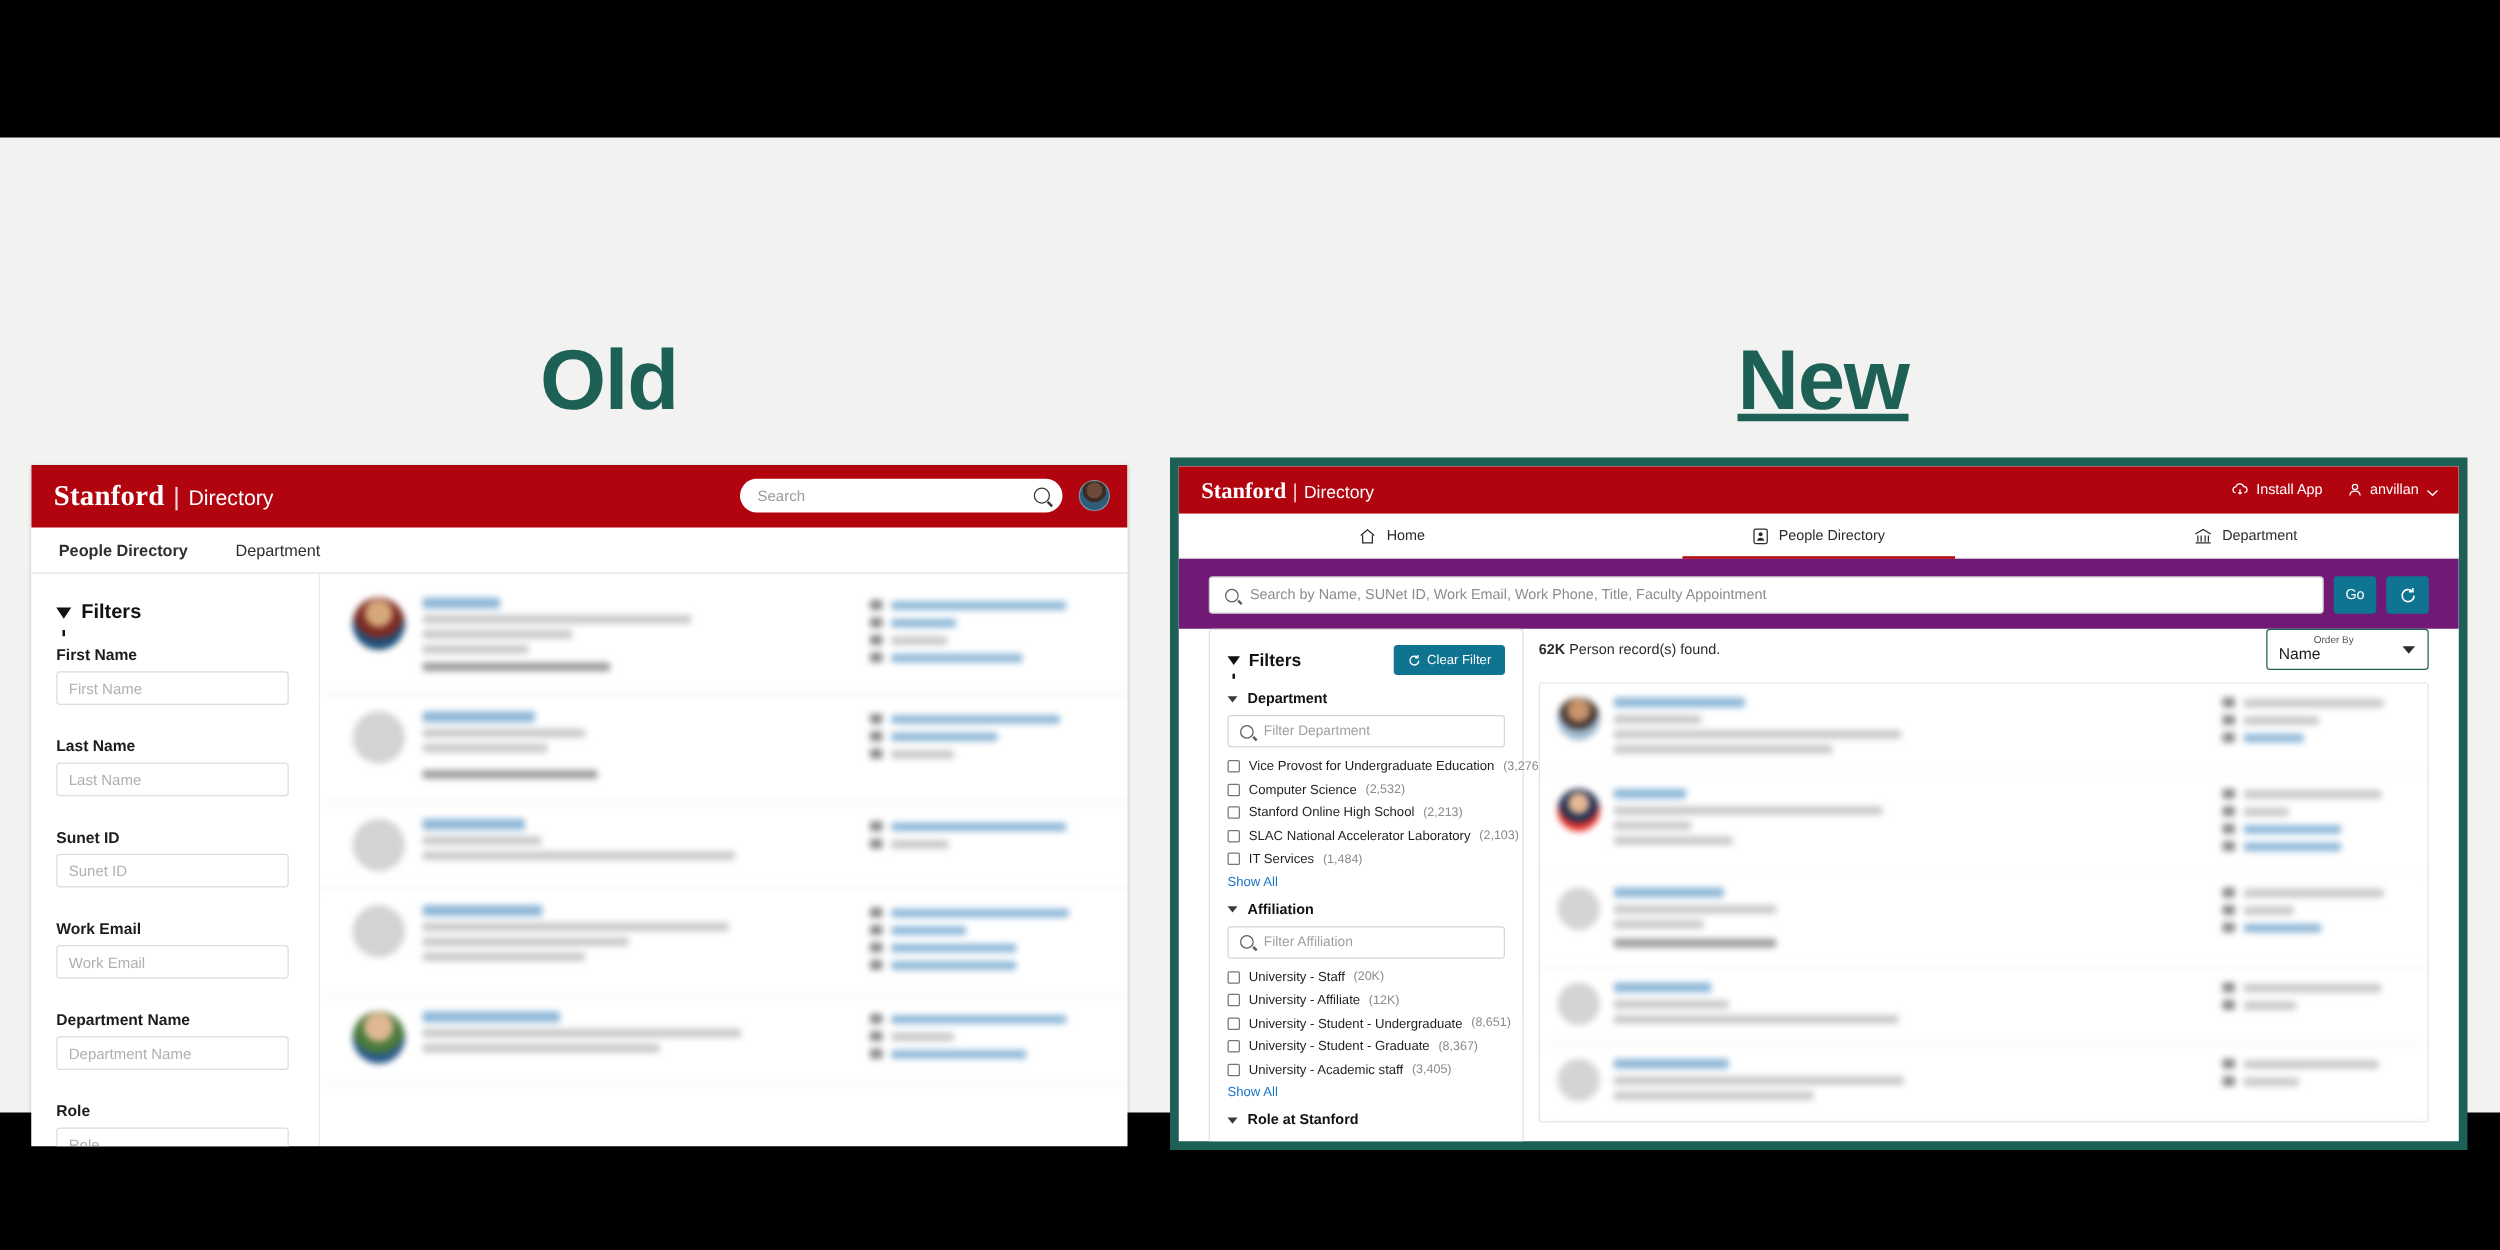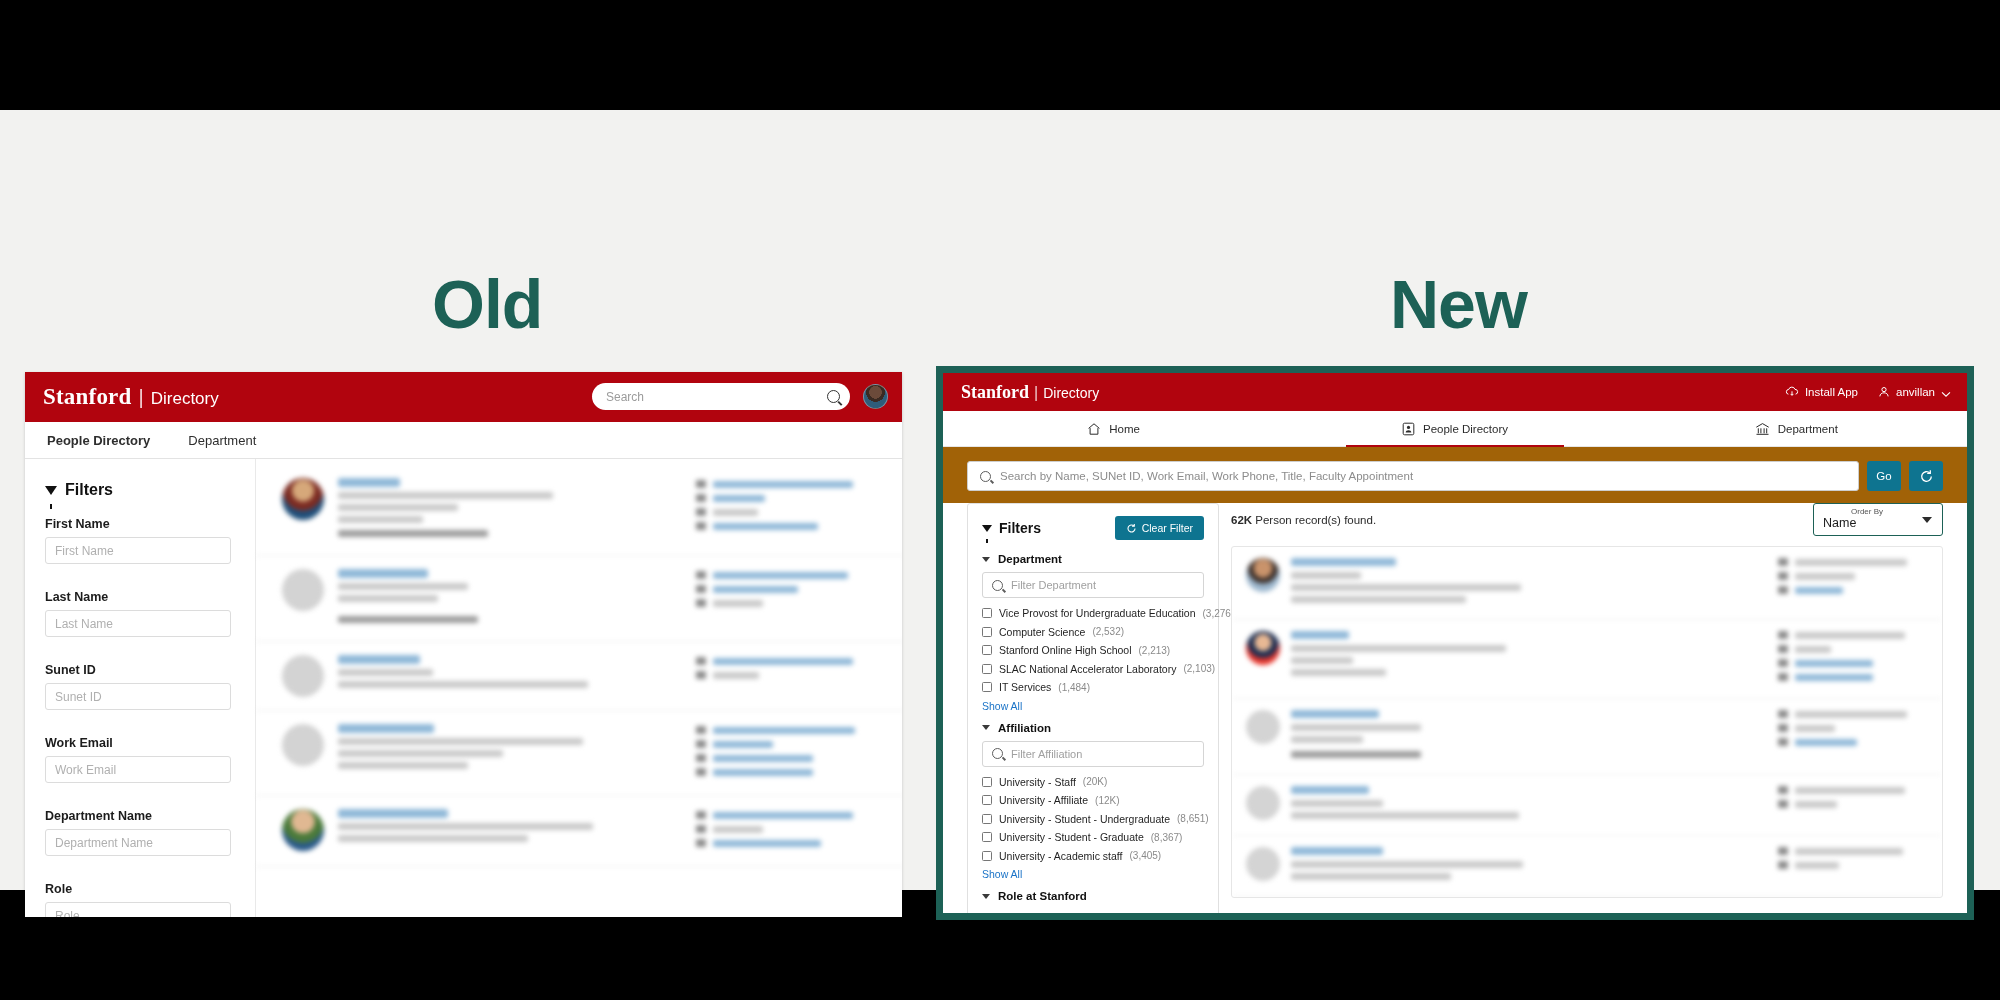--- a/index.html
+++ b/index.html
@@ -21,21 +21,21 @@
   
   .heading {
     position: absolute;
     font-size: 68px;
     font-weight: 700;
     color: #1d6156;
     letter-spacing: -1px;
     line-height: 1;
   }
   #h-old { left: 410px; top: 160px; margin-left: 22px; }
-  #h-new { left: 1390px; top: 160px; }
+  #h-new { left: 1390px; top: 160px; text-decoration: underline; }
 
   
   .old-panel {
     position: absolute;
     left: 25px; top: 262px;
     width: 877px; height: 545px;
     background: #fff;
     overflow: hidden;
     box-shadow: 0 1px 3px rgba(0,0,0,.18);
   }
@@ -157,21 +157,21 @@
   }
   .ntab {
     flex:1; display:flex; align-items:center; justify-content:center; gap:8px;
     font-size:11.5px; color:#2b2b2b; position:relative;
   }
   .ntab.active::after{
     content:""; position:absolute; left:18%; right:18%; bottom:-1px; height:2.5px; background:#b1040e;
   }
   .new-searchrow {
     display:flex; align-items:center; gap:8px;
-    padding: 14px 24px 12px 24px; background:#a16207;
+    padding: 14px 24px 12px 24px; background:#701a75;
   }
   .nsearch {
     flex:1; height:30px; border:1px solid #cdcdcd; border-radius:3px;
     display:flex; align-items:center; gap:9px; padding:0 12px; background:#fff;
   }
   .nsearch input {
     flex:1; border:none; outline:none; font-size:11.5px; color:#444;
     font-family:"Liberation Sans",sans-serif; background:transparent;
   }
   .nsearch input::placeholder{ color:#8c8c8c; }

